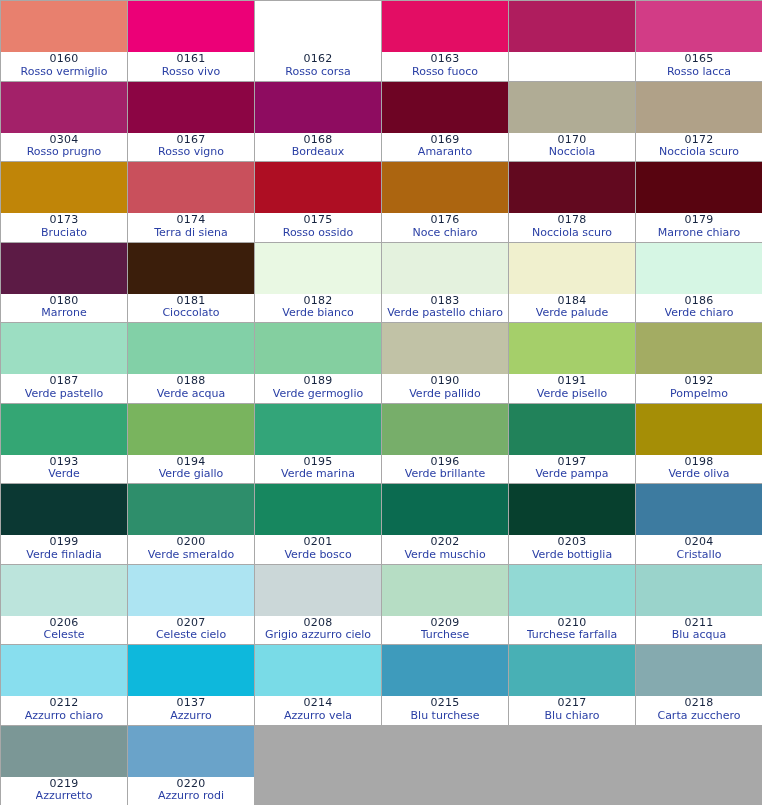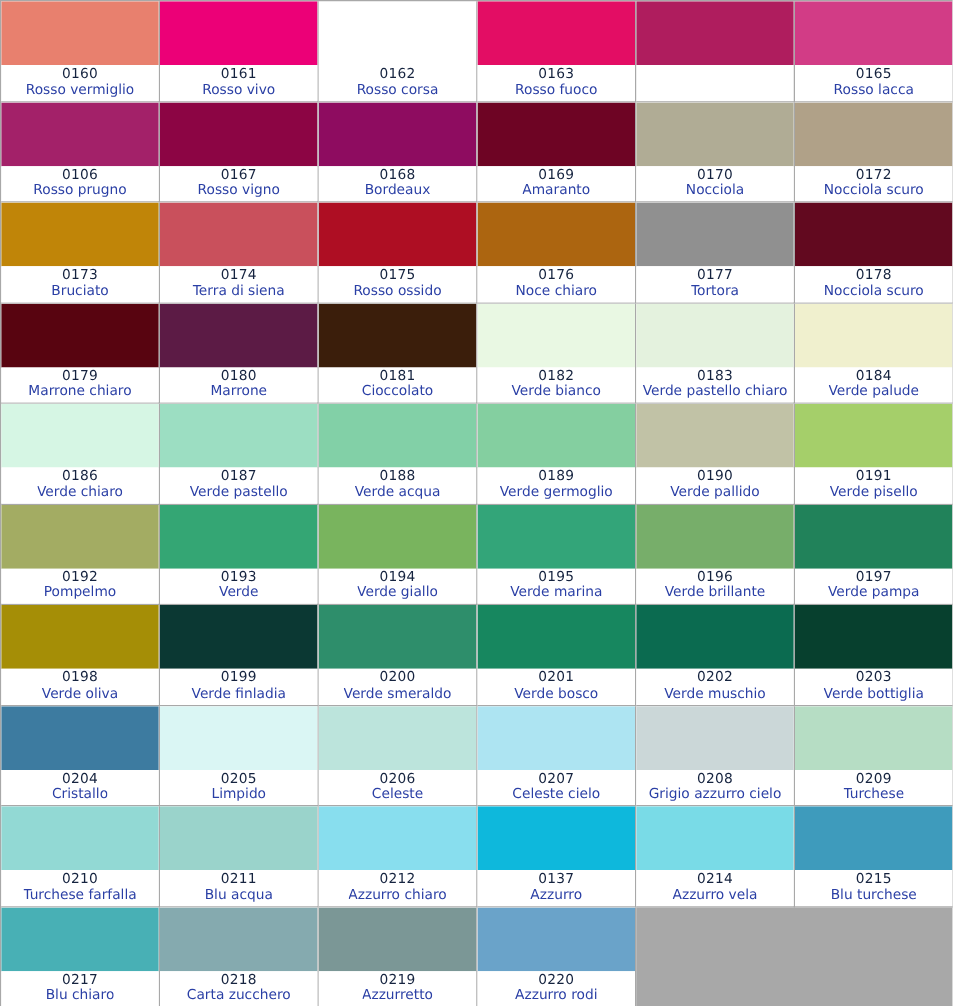--- a/index.html
+++ b/index.html
@@ -107,21 +107,21 @@
       <div class="swatch-cell">
         <div class="swatch-color" style="background-color: rgb(210, 60, 134);"></div>
         <div class="swatch-label">
           <div class="swatch-code">0165</div>
           <div class="swatch-name">Rosso lacca</div>
         </div>
       </div>
       <div class="swatch-cell">
         <div class="swatch-color" style="background-color: rgb(163, 33, 105);"></div>
         <div class="swatch-label">
-          <div class="swatch-code">0106</div>
+          <div class="swatch-code">0304</div>
           <div class="swatch-name">Rosso prugno</div>
         </div>
       </div>
       <div class="swatch-cell">
         <div class="swatch-color" style="background-color: rgb(140, 5, 68);"></div>
         <div class="swatch-label">
           <div class="swatch-code">0167</div>
           <div class="swatch-name">Rosso vigno</div>
         </div>
       </div>
@@ -175,27 +175,20 @@
         </div>
       </div>
       <div class="swatch-cell">
         <div class="swatch-color" style="background-color: rgb(172, 101, 16);"></div>
         <div class="swatch-label">
           <div class="swatch-code">0176</div>
           <div class="swatch-name">Noce chiaro</div>
         </div>
       </div>
       <div class="swatch-cell">
-        <div class="swatch-color" style="background-color: rgb(144, 144, 144);"></div>
-        <div class="swatch-label">
-          <div class="swatch-code">0177</div>
-          <div class="swatch-name">Tortora</div>
-        </div>
-      </div>
-      <div class="swatch-cell">
         <div class="swatch-color" style="background-color: rgb(98, 9, 31);"></div>
         <div class="swatch-label">
           <div class="swatch-code">0178</div>
           <div class="swatch-name">Nocciola scuro</div>
         </div>
       </div>
       <div class="swatch-cell">
         <div class="swatch-color" style="background-color: rgb(88, 4, 16);"></div>
         <div class="swatch-label">
           <div class="swatch-code">0179</div>
@@ -361,27 +354,20 @@
         <div class="swatch-label">
           <div class="swatch-code">0203</div>
           <div class="swatch-name">Verde bottiglia</div>
         </div>
       </div>
       <div class="swatch-cell">
         <div class="swatch-color" style="background-color: rgb(61, 123, 160);"></div>
         <div class="swatch-label">
           <div class="swatch-code">0204</div>
           <div class="swatch-name">Cristallo</div>
-        </div>
-      </div>
-      <div class="swatch-cell">
-        <div class="swatch-color" style="background-color: rgb(218, 246, 244);"></div>
-        <div class="swatch-label">
-          <div class="swatch-code">0205</div>
-          <div class="swatch-name">Limpido</div>
         </div>
       </div>
       <div class="swatch-cell">
         <div class="swatch-color" style="background-color: rgb(188, 228, 220);"></div>
         <div class="swatch-label">
           <div class="swatch-code">0206</div>
           <div class="swatch-name">Celeste</div>
         </div>
       </div>
       <div class="swatch-cell">

